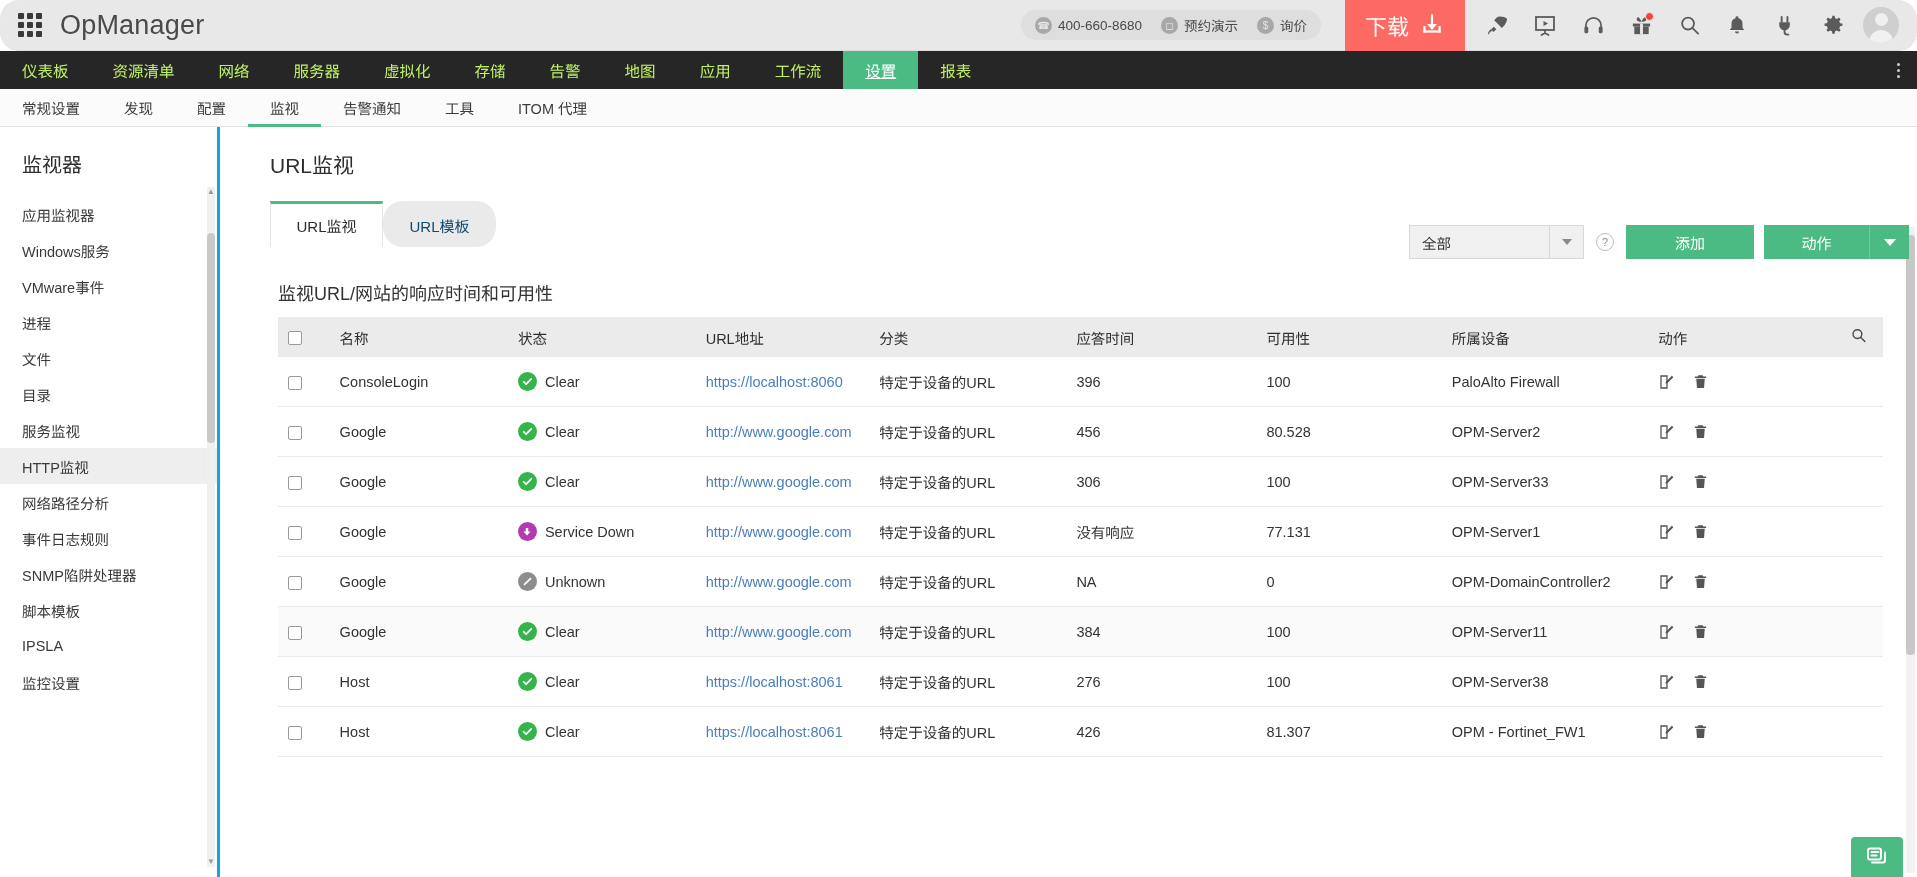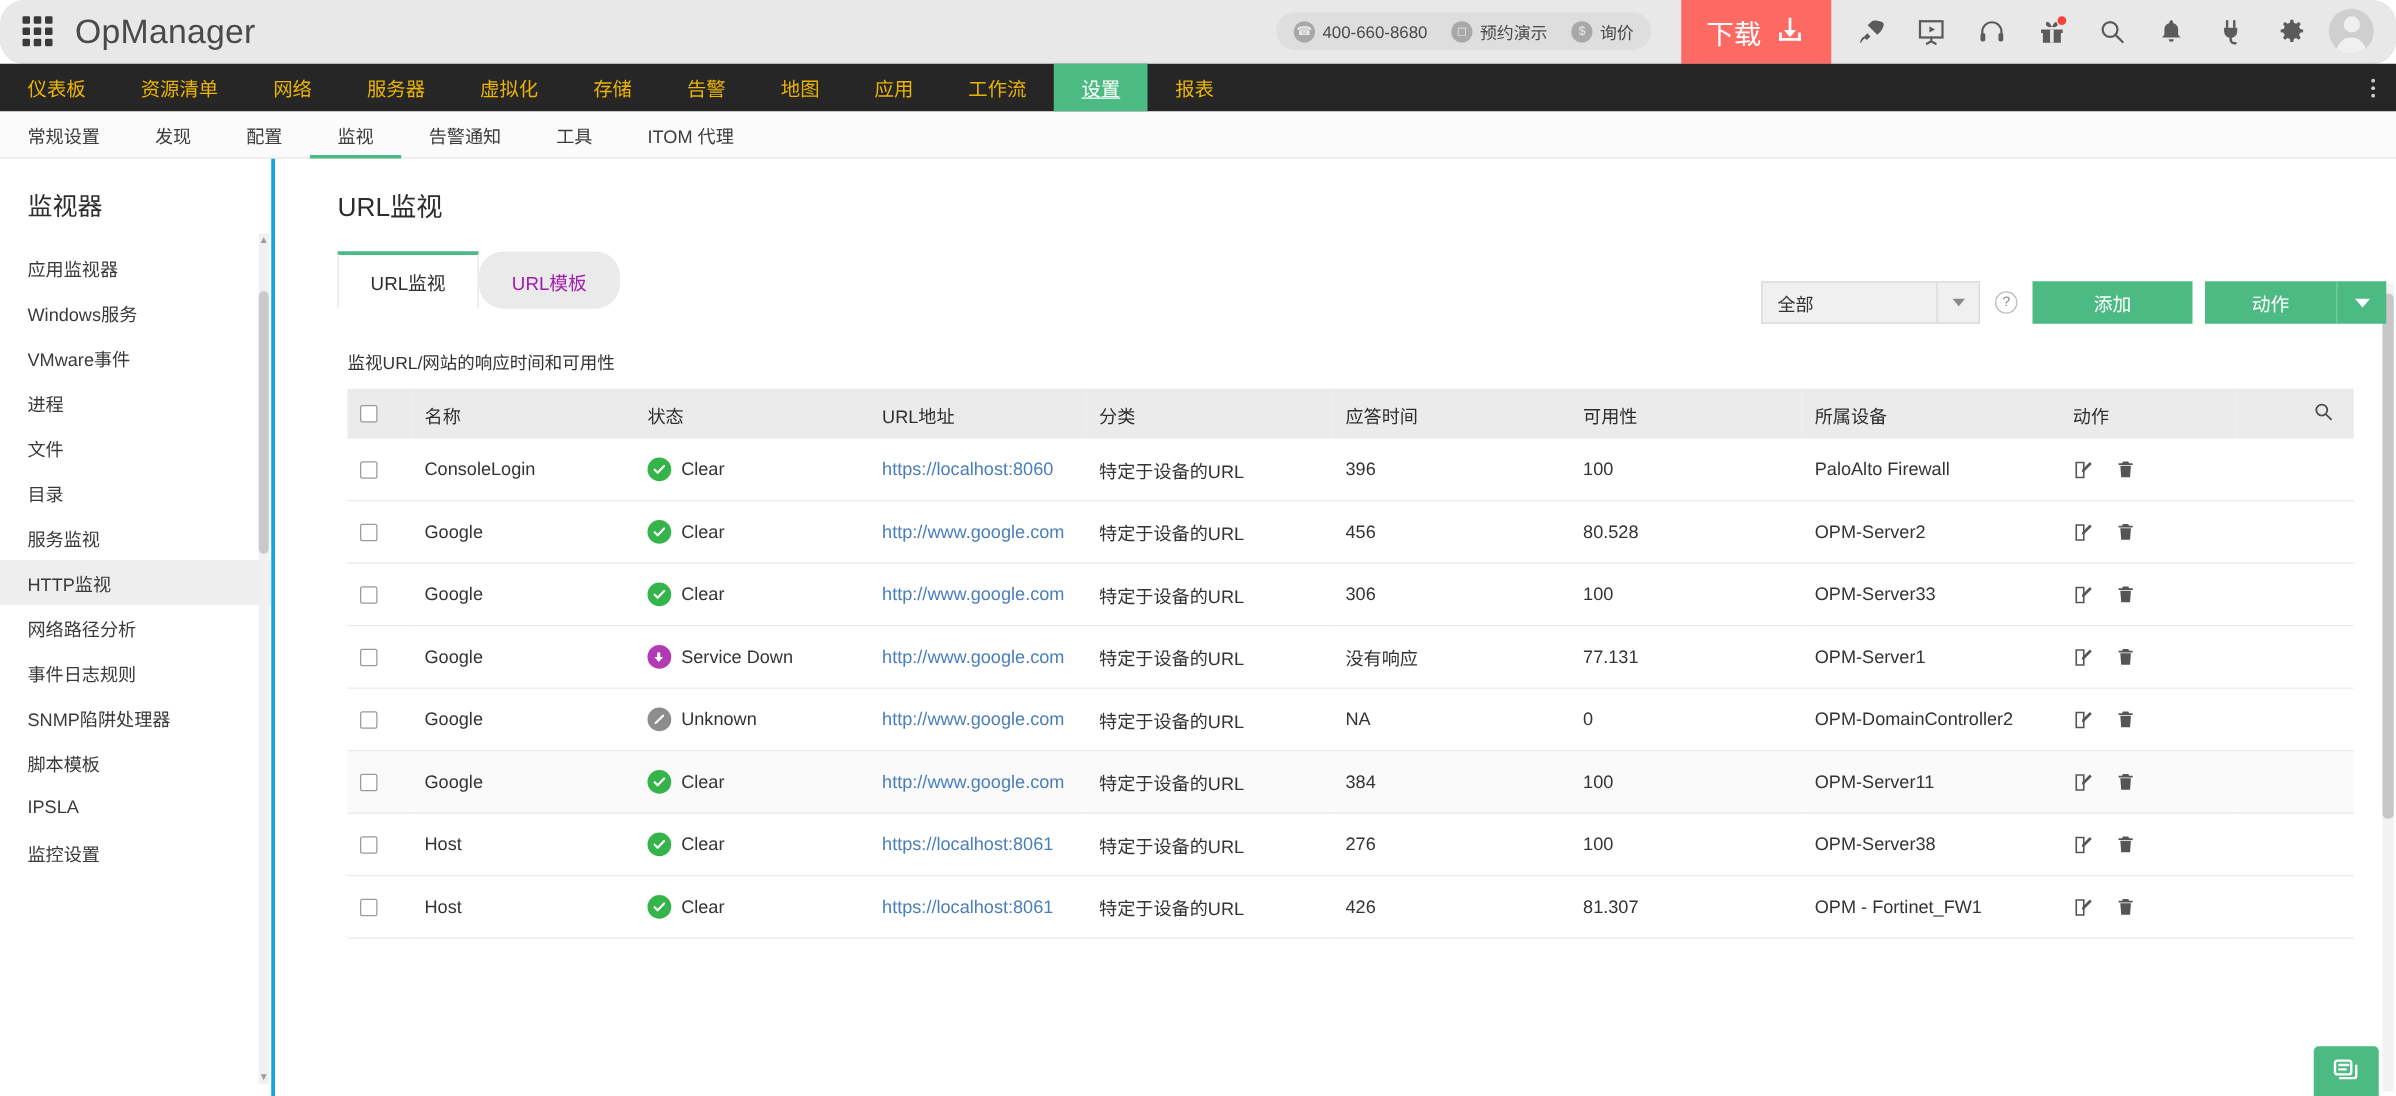--- a/index.html
+++ b/index.html
@@ -47,21 +47,21 @@
   .avatar { width: 36px; height: 36px; border-radius: 50%; background: #cfcfcf;
     overflow: hidden; position: relative; margin: 0 14px 0 6px; cursor: pointer; }
   .avatar::before { content:''; position:absolute; width:13px; height:13px; border-radius:50%;
     background:#f0f0f0; left:11.5px; top:6px; }
   .avatar::after { content:''; position:absolute; width:24px; height:14px; border-radius:12px 12px 0 0;
     background:#f0f0f0; left:6px; top:23px; }
 
   
   .mainnav { height: 38px; background: #262626; display: flex; align-items: stretch;
     position: relative; }
-  .mainnav a { color: #eab308; font-size: 15.5px; display: flex; align-items: center;
+  .mainnav a { color: #bef264; font-size: 15.5px; display: flex; align-items: center;
     padding: 0 22px; text-decoration: none; cursor: pointer; white-space: nowrap; }
   .mainnav a.active { background: #4cbb83; color: #fff; text-decoration: underline; }
   .nav-kebab { position: absolute; right: 6px; top: 0; height: 38px; width: 26px;
     display: flex; flex-direction: column; align-items: center; justify-content: center;
     gap: 3px; cursor: pointer; }
   .nav-kebab i { width: 3px; height: 3px; background: #cfcfcf; border-radius: 50%; display: block; }
 
   
   .subnav { height: 38px; background: #fbfbfb; display: flex; align-items: stretch;
     border-bottom: 1px solid #e2e2e2; }
@@ -90,21 +90,21 @@
 
   .content { flex: 1; background: #fff; position: relative; overflow: hidden; }
   .content-inner { padding: 22px 0 0 50px; }
   .page-title { font-size: 21px; color: #2d2d2d; font-weight: 400; margin-bottom: 22px; }
 
   .tabrow { display: flex; align-items: flex-end; position: relative; }
   .tab { height: 46px; min-width: 113px; display: flex; align-items: center;
     justify-content: center; font-size: 15px; cursor: pointer; padding: 0 18px; }
   .tab.active { background: #fff; border-top: 3px solid #4cbb83; color: #2d2d2d;
     border-left: 1px solid #e6e6e6; border-right: 1px solid #e6e6e6; }
-  .tab.inactive { background: #eaeaea; color: #a21caf; border-top: 3px solid #eaeaea; border-radius: 20px; }
+  .tab.inactive { background: #eaeaea; color: #0c4a6e; border-top: 3px solid #eaeaea; border-radius: 20px; }
 
   .toolbar { position: absolute; right: 20px; top: 170px; display: flex; align-items: center; gap: 0; }
   .select-box { width: 175px; height: 34px; background: #f0f0f0; border: 1px solid #d8d8d8;
     display: flex; align-items: center; font-size: 14.5px; color: #333; padding-left: 12px;
     position: relative; cursor: pointer; }
   .select-box .caret-wrap { position: absolute; right: 0; top: 0; bottom: 0; width: 34px;
     border-left: 1px solid #d8d8d8; display: flex; align-items: center; justify-content: center; }
   .caret { width: 0; height: 0; border-left: 5px solid transparent; border-right: 5px solid transparent;
     border-top: 6px solid #8a8a8a; }
   .help-q { width: 18px; height: 18px; border-radius: 50%; border: 1px solid #bdbdbd;
@@ -114,21 +114,21 @@
     font-size: 15px; display: flex; align-items: center; justify-content: center; cursor: pointer;
     font-family: inherit; }
   .btn-split { display: flex; margin-left: 10px; }
   .btn-split .main { background: #4cbb83; color: #fff; height: 34px; min-width: 105px;
     display: flex; align-items: center; justify-content: center; font-size: 15px; cursor: pointer; }
   .btn-split .arrow { background: #4cbb83; width: 40px; height: 34px; display: flex;
     align-items: center; justify-content: center; border-left: 1px solid #6fcb9c; cursor: pointer; }
   .caret-w { width: 0; height: 0; border-left: 6px solid transparent; border-right: 6px solid transparent;
     border-top: 7px solid #fff; }
 
-  .table-caption { font-size: 14px; color: #333; margin: 32px 0 12px 8px; }
+  .table-caption { font-size: 18px; color: #333; margin: 32px 0 12px 8px; }
 
   table.urls { width: 1605px; border-collapse: collapse; table-layout: fixed; margin-left: 8px; }
   table.urls th { background: #ebebeb; font-weight: 400; font-size: 14.5px; color: #2f2f2f;
     text-align: left; height: 40px; padding: 0 10px; border: none; }
   table.urls td { font-size: 14.5px; color: #333; padding: 14px 10px; border-bottom: 1px solid #eaeaea;
     vertical-align: middle; }
   table.urls tr.alt td { background: #fafafa; }
   .cb { width: 14px; height: 14px; border: 1px solid #9a9a9a; border-radius: 2px;
     display: inline-block; background: #fff; cursor: pointer; vertical-align: middle; }
   .status-cell { display: flex; align-items: center; gap: 8px; }

